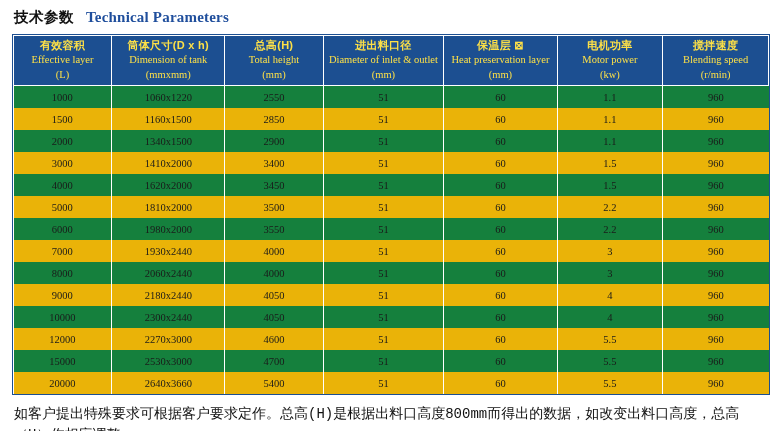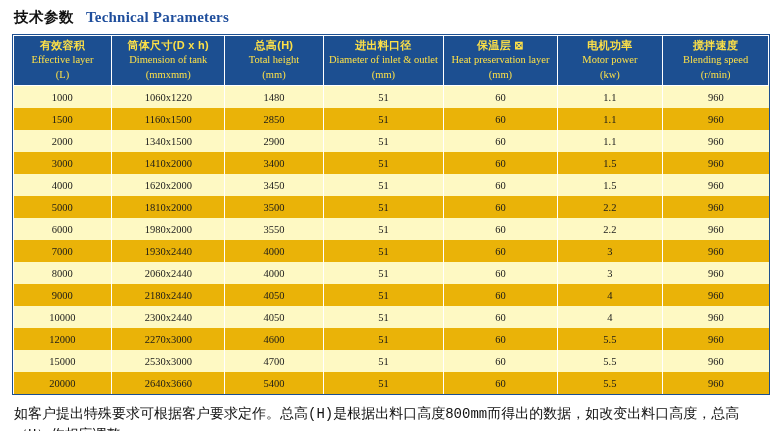--- a/index.html
+++ b/index.html
@@ -80,21 +80,21 @@
     font-family: "Liberation Serif", serif;
     color: #1a1a1a;
     height: 22px;
     border-left: 1px solid #ffffff;
     border-right: 1px solid #ffffff;
     border-top: 0;
     border-bottom: 0;
     padding: 0;
   }
   table.spec tbody tr.odd td {
-    background: #fef9c3;
+    background: #15803d;
   }
   table.spec tbody tr.even td {
     background: #eab308;
     margin-left: 16px;
   }
   table.spec tbody tr td:first-child {
     border-left: 0;
   }
   table.spec tbody tr td:last-child {
     border-right: 0;
@@ -183,21 +183,21 @@
             <span class="th-cn">搅拌速度</span>
             <span class="th-en">Blending speed</span>
             <span class="th-unit">(r/min)</span>
           </th>
         </tr>
       </thead>
       <tbody>
         <tr class="odd">
           <td>1000</td>
           <td>1060x1220</td>
-          <td>1480</td>
+          <td>2550</td>
           <td>51</td>
           <td>60</td>
           <td>1.1</td>
           <td>960</td>
         </tr>
         <tr class="even">
           <td>1500</td>
           <td>1160x1500</td>
           <td>2850</td>
           <td>51</td>

